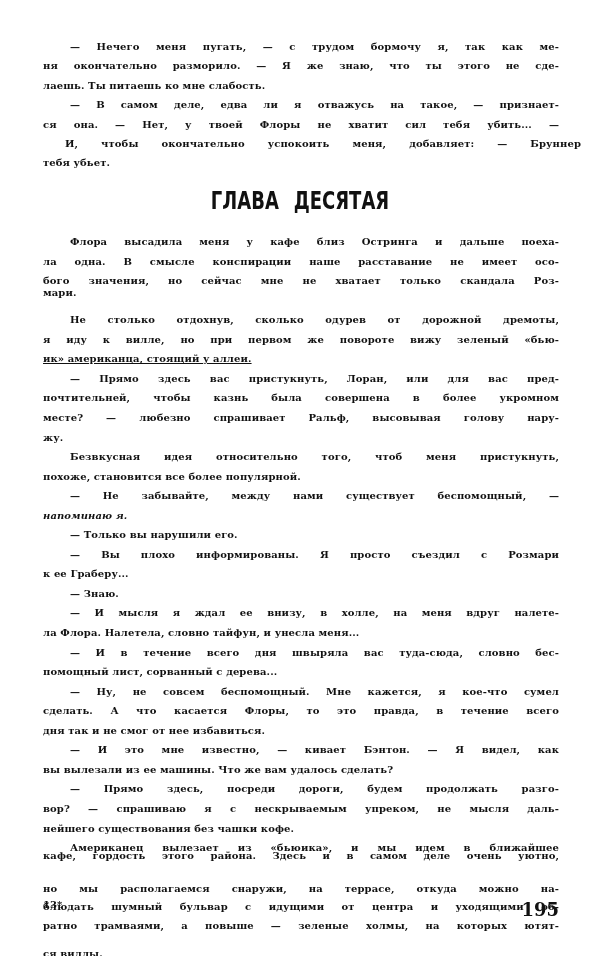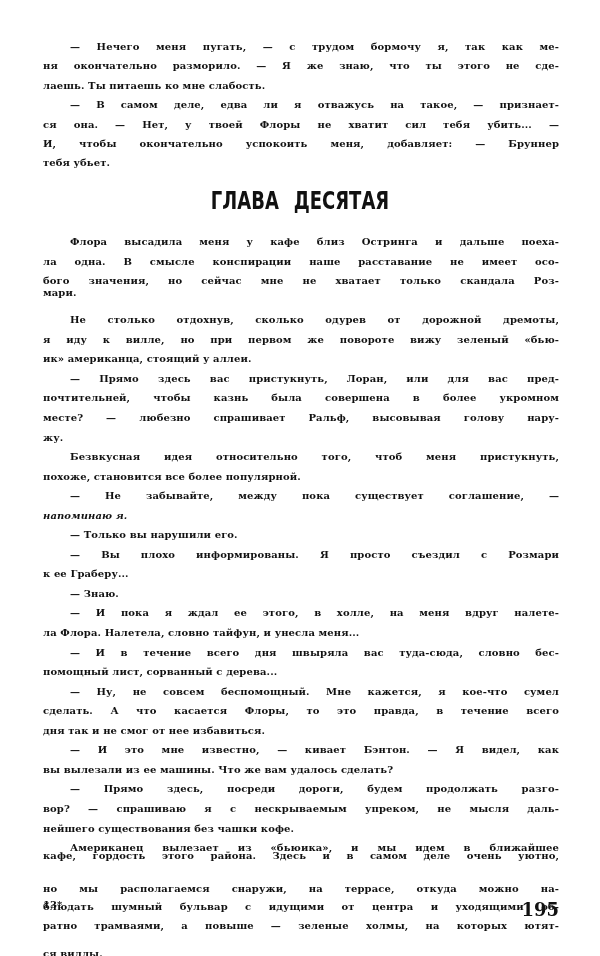--- a/index.html
+++ b/index.html
@@ -29,45 +29,45 @@
 </head>
 <body>
 
 <div class="page">
   <div id="top-block">
       <div class="line indent" style="top: 37px;">— Нечего меня пугать, — с трудом бормочу я, так как ме-</div>
       <div class="line" style="top: 56.4px;">ня окончательно разморило. — Я же знаю, что ты этого не сде-</div>
       <div class="line last" style="top: 75.8px;">лаешь. Ты питаешь ко мне слабость.</div>
       <div class="line indent" style="top: 95.2px;">— В самом деле, едва ли я отважусь на такое, — признает-</div>
       <div class="line" style="top: 114.6px;">ся она. — Нет, у твоей Флоры не хватит сил тебя убить... —</div>
-      <div class="line" style="top: 134px;">И, чтобы окончательно успокоить меня, добавляет: — Бруннер</div>
+      <div class="line" style="top: 134px; margin-left: 22px;">И, чтобы окончательно успокоить меня, добавляет: — Бруннер</div>
       <div class="line last" style="top: 153.4px;">тебя убьет.</div>
     </div>
   <div class="heading">ГЛАВА ДЕСЯТАЯ</div>
   <div id="body-block">
       <div class="line indent" style="top: 232px;">Флора высадила меня у кафе близ Остринга и дальше поеха-</div>
       <div class="line" style="top: 251.55px;">ла одна. В смысле конспирации наше расставание не имеет осо-</div>
       <div class="line" style="top: 271.1px;">бого значения, но сейчас мне не хватает только скандала Роз-</div>
       <div class="line last" style="top: 283px;">мари.</div>
       <div class="line indent" style="top: 310.2px;">Не столько отдохнув, сколько одурев от дорожной дремоты,</div>
       <div class="line" style="top: 329.75px;">я иду к вилле, но при первом же повороте вижу зеленый «бью-</div>
-      <div class="line last" style="top: 349.3px;">ик» американца, стоящий у аллеи.</div>
+      <div class="line last" style="top: 349.3px; text-decoration: underline;">ик» американца, стоящий у аллеи.</div>
       <div class="line indent" style="top: 368.85px;">— Прямо здесь вас пристукнуть, Лоран, или для вас пред-</div>
       <div class="line" style="top: 388.4px;">почтительней, чтобы казнь была совершена в более укромном</div>
       <div class="line" style="top: 407.95px;">месте? — любезно спрашивает Ральф, высовывая голову нару-</div>
       <div class="line last" style="top: 427.5px;">жу.</div>
       <div class="line indent" style="top: 447.05px;">Безвкусная идея относительно того, чтоб меня пристукнуть,</div>
       <div class="line last" style="top: 466.6px;">похоже, становится все более популярной.</div>
-      <div class="line indent" style="top: 486.15px;">— Не забывайте, между пока существует соглашение, —</div>
+      <div class="line indent" style="top: 486.15px;">— Не забывайте, между нами существует беспомощный, —</div>
       <div class="line last" style="top: 505.7px; font-style: italic;">напоминаю я.</div>
       <div class="line indent last" style="top: 525.25px;">— Только вы нарушили его.</div>
       <div class="line indent" style="top: 544.8px;">— Вы плохо информированы. Я просто съездил с Розмари</div>
       <div class="line last" style="top: 564.35px;">к ее Граберу...</div>
       <div class="line indent last" style="top: 583.9px;">— Знаю.</div>
-      <div class="line indent" style="top: 603.45px;">— И пока я ждал ее этого, в холле, на меня вдруг налете-</div>
+      <div class="line indent" style="top: 603.45px;">— И мысля я ждал ее внизу, в холле, на меня вдруг налете-</div>
       <div class="line last" style="top: 623px;">ла Флора. Налетела, словно тайфун, и унесла меня...</div>
       <div class="line indent" style="top: 642.55px;">— И в течение всего дня швыряла вас туда-сюда, словно бес-</div>
       <div class="line last" style="top: 662.1px;">помощный лист, сорванный с дерева...</div>
       <div class="line indent" style="top: 681.65px;">— Ну, не совсем беспомощный. Мне кажется, я кое-что сумел</div>
       <div class="line" style="top: 701.2px;">сделать. А что касается Флоры, то это правда, в течение всего</div>
       <div class="line last" style="top: 720.75px;">дня так и не смог от нее избавиться.</div>
       <div class="line indent" style="top: 740.3px;">— И это мне известно, — кивает Бэнтон. — Я видел, как</div>
       <div class="line last" style="top: 759.85px;">вы вылезали из ее машины. Что же вам удалось сделать?</div>
       <div class="line indent" style="top: 779.4px;">— Прямо здесь, посреди дороги, будем продолжать разго-</div>
       <div class="line" style="top: 798.95px;">вор? — спрашиваю я с нескрываемым упреком, не мысля даль-</div>

